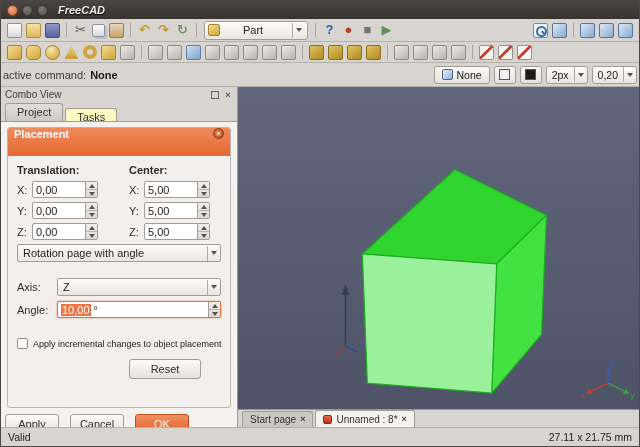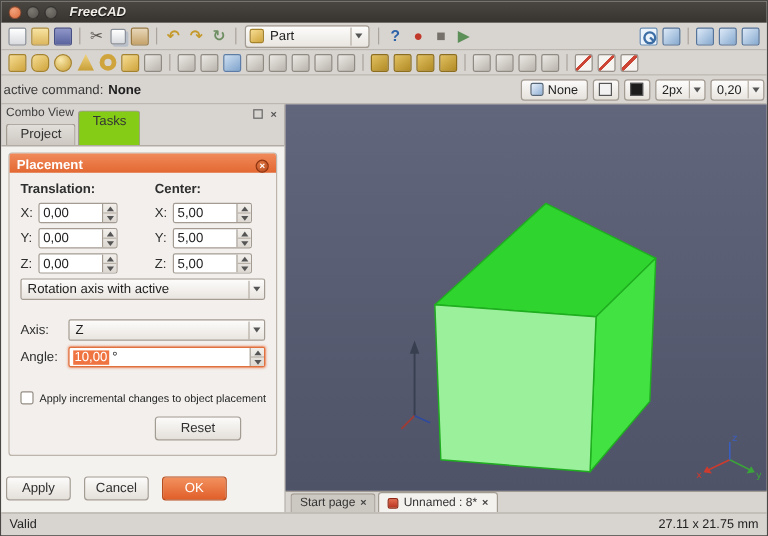--- a/index.html
+++ b/index.html
@@ -42,21 +42,21 @@
   .s-gold { background:linear-gradient(145deg,#f6dd93,#cfa43c); border:1px solid #a5822c; }
   .s-goldd { background:linear-gradient(145deg,#e3c161,#b08a24); border:1px solid #8d6e1d; }
   .s-gray { background:linear-gradient(145deg,#eceae6,#b9b4ac); border:1px solid #8f8a82; }
   .s-sphere { background:radial-gradient(circle at 35% 30%,#fae9ad,#c89c30); border:1px solid #a5822c; border-radius:50%; }
   .s-cone { background:linear-gradient(#f0d37f,#c49a31); clip-path:polygon(50% 4%,96% 96%,4% 96%); }
   .s-torus { width:14px; height:14px; border:4px solid #cfa43c; border-radius:50%; background:transparent; }
   .s-blue2 { background:linear-gradient(145deg,#cfe0f2,#7fa3cc); border:1px solid #5b7da8; }
   .s-meas { background:linear-gradient(135deg,#f6f4f1 42%,#cc4433 42%,#cc4433 56%,#f6f4f1 56%); border:1px solid #97918a; }
 
   .wb-combo { display:flex; align-items:center; height:19px; min-width:104px; background:linear-gradient(#fdfdfc,#e9e5e0); border:1px solid #a39c93; border-radius:3px; margin:0 3px; padding:0 2px 0 3px; }
-  .wb-combo .wb-label { flex:1; padding:0 5px; font-size:11px; color:#222; }
+  .wb-combo .wb-label { flex:1; padding:0 23px; font-size:11px; color:#222; }
   .combo-arr { width:13px; height:15px; border-left:1px solid #b3aca3; display:flex; align-items:center; justify-content:center; }
   .tri-dn { width:0; height:0; border-left:3px solid transparent; border-right:3px solid transparent; border-top:4px solid #555; }
   .tri-up { width:0; height:0; border-left:3px solid transparent; border-right:3px solid transparent; border-bottom:4px solid #555; }
   .tb-spacer { flex:1; }
 
   
   .cmdrow { height:24px; background:#d8d4d0; border-bottom:1px solid #b5b0a9; display:flex; align-items:center; padding:0 2px; flex:none; }
   .cmdrow .cmd-label { color:#3a3a3a; }
   .cmdrow .cmd-value { font-weight:bold; margin-left:4px; color:#1e1e1e; }
   .cmd-right { margin-left:auto; display:flex; align-items:center; gap:4px; }
@@ -74,25 +74,25 @@
 
   
   .combo-view { width:237px; flex:none; display:flex; flex-direction:column; background:#d8d4d0; border-right:1px solid #9e9993; }
   .cv-header { height:15px; display:flex; align-items:center; padding:0 4px; font-size:10px; color:#3f3f3f; }
   .cv-header .cv-title { flex:1; }
   .cv-ic { width:10px; height:10px; margin-left:3px; display:flex; align-items:center; justify-content:center; color:#555; font-size:9px; line-height:10px; }
   .cv-float { width:8px; height:8px; border:1px solid #666; }
   .cv-x::before { content:"\00D7"; font-weight:bold; }
   .cv-tabs { display:flex; align-items:flex-end; padding:0 4px; height:19px; }
   .cv-tab { height:18px; line-height:16px; padding:0 11px; border:1px solid #a39c93; border-bottom:none; border-radius:3px 3px 0 0; background:linear-gradient(#e2dfda,#cdc8c2); margin-right:2px; color:#333; }
-  .cv-tab.active { background:#84cc16; margin-bottom:-1px; height:30px;text-align:right; }
+  .cv-tab.active { background:#fef9c3; margin-bottom:-1px; height:14px;text-align:right; }
   .cv-content { flex:1; background:#f4f2ef; border-top:1px solid #a39c93; display:flex; flex-direction:column; padding:4px; min-height:0; }
 
   .pbox { border:1px solid #bdb5ab; border-radius:3px; background:#f2efec; margin:1px 2px 0 2px; }
-  .pbox-header { height:16px; background:linear-gradient(#f08a5a,#e36832); border-radius:2px 2px 0 0; display:flex; align-items:flex-end; padding:0 6px; color:#fff; font-weight:bold; }
+  .pbox-header { height:28px; background:linear-gradient(#f08a5a,#e36832); border-radius:2px 2px 0 0; display:flex; align-items:flex-start; padding:0 6px; color:#fff; font-weight:bold; }
   .pbox-header .ph-title { flex:1; }
   .ph-close { width:11px; height:11px; border-radius:50%; background:radial-gradient(circle at 35% 30%,#e07742,#b6481c); border:1px solid #8f3512; color:#fff; font-size:8px; line-height:9px; text-align:center; }
   .ph-close::before { content:"\00D7"; }
   .pbox-body { padding:7px 9px 10px 9px; }
   .two-col { display:grid; grid-template-columns:1fr 1fr; column-gap:20px; }
   .grp-title { font-weight:bold; margin:1px 0 5px 0; }
   .frow { display:flex; align-items:center; margin-bottom:4px; }
   .frow .axlbl { width:15px; flex:none; }
   .spin { display:flex; flex:1; max-width:66px; height:17px; border:1px solid #a49c92; border-radius:2px; background:#fff; overflow:hidden; }
   .spin .spin-val { flex:1; padding:1px 3px; line-height:14px; color:#1e1e1e; white-space:nowrap; overflow:hidden; }
@@ -104,21 +104,21 @@
   .rot-title { font-weight:bold; margin:14px 0 4px 0; }
   .combo { display:flex; align-items:center; height:18px; border:1px solid #a49c92; border-radius:2px; background:linear-gradient(#fdfcfb,#e9e5e0); }
   .combo .cval { flex:1; padding:0 5px; color:#1e1e1e; white-space:nowrap; overflow:hidden; }
   .lblrow { display:flex; align-items:center; }
   .lblrow .llbl { width:40px; flex:none; }
   .lblrow .combo, .lblrow .spin { flex:1; max-width:none; }
   .mt16 { margin-top:16px; } .mt5 { margin-top:5px; }
   .chkrow { display:flex; align-items:center; margin-top:20px; }
   .cb { width:11px; height:11px; border:1px solid #948d84; border-radius:2px; background:#fff; flex:none; }
   .chkrow .chklbl { margin-left:5px; font-size:9px; color:#222; white-space:nowrap; }
-  .resetrow { display:flex; justify-content:flex-end; margin:10px 20px 2px 0; }
+  .resetrow { display:flex; justify-content:flex-end; margin:10px 20px 18px 0; }
   .btn { height:20px; border:1px solid #a39c93; border-radius:3px; background:linear-gradient(#fcfbfa,#e4e0da); font-size:11px; color:#2e2e2e; display:flex; align-items:center; justify-content:center; font-family:inherit; }
   .btn.w72 { width:72px; } .btn.w56 { width:56px; }
   .btn.primary { background:linear-gradient(#f2915e,#e15f2a); border-color:#b84d1d; color:#fff; }
   .cv-footer { margin-top:auto; display:flex; justify-content:flex-end; gap:11px; padding:6px 44px 6px 0; }
 
   
   .vpcol { flex:1; display:flex; flex-direction:column; min-width:0; }
   .scene { flex:1; position:relative; background:linear-gradient(#62667c,#4f5368); min-height:0; }
   .scene svg { position:absolute; inset:0; width:100%; height:100%; }
   .doc-tabs { height:18px; background:#d8d4d0; border-top:1px solid #9e9993; display:flex; align-items:center; padding:0 4px; flex:none; }
@@ -350,21 +350,21 @@
                         <i>
                           <b class="tri-dn"></b>
                         </i>
                       </span>
                   </div>
                 </div>
               </div>
             </div>
 
             <div class="combo">
-              <span class="cval">Rotation axis with active</span>
+              <span class="cval">Rotation page with angle</span>
               <span class="combo-arr">
                   <i class="tri-dn"></i>
                 </span>
             </div>
 
             <div class="lblrow mt16">
               <span class="llbl">Axis:</span>
               <div class="combo">
                 <span class="cval">Z</span>
                 <span class="combo-arr">

